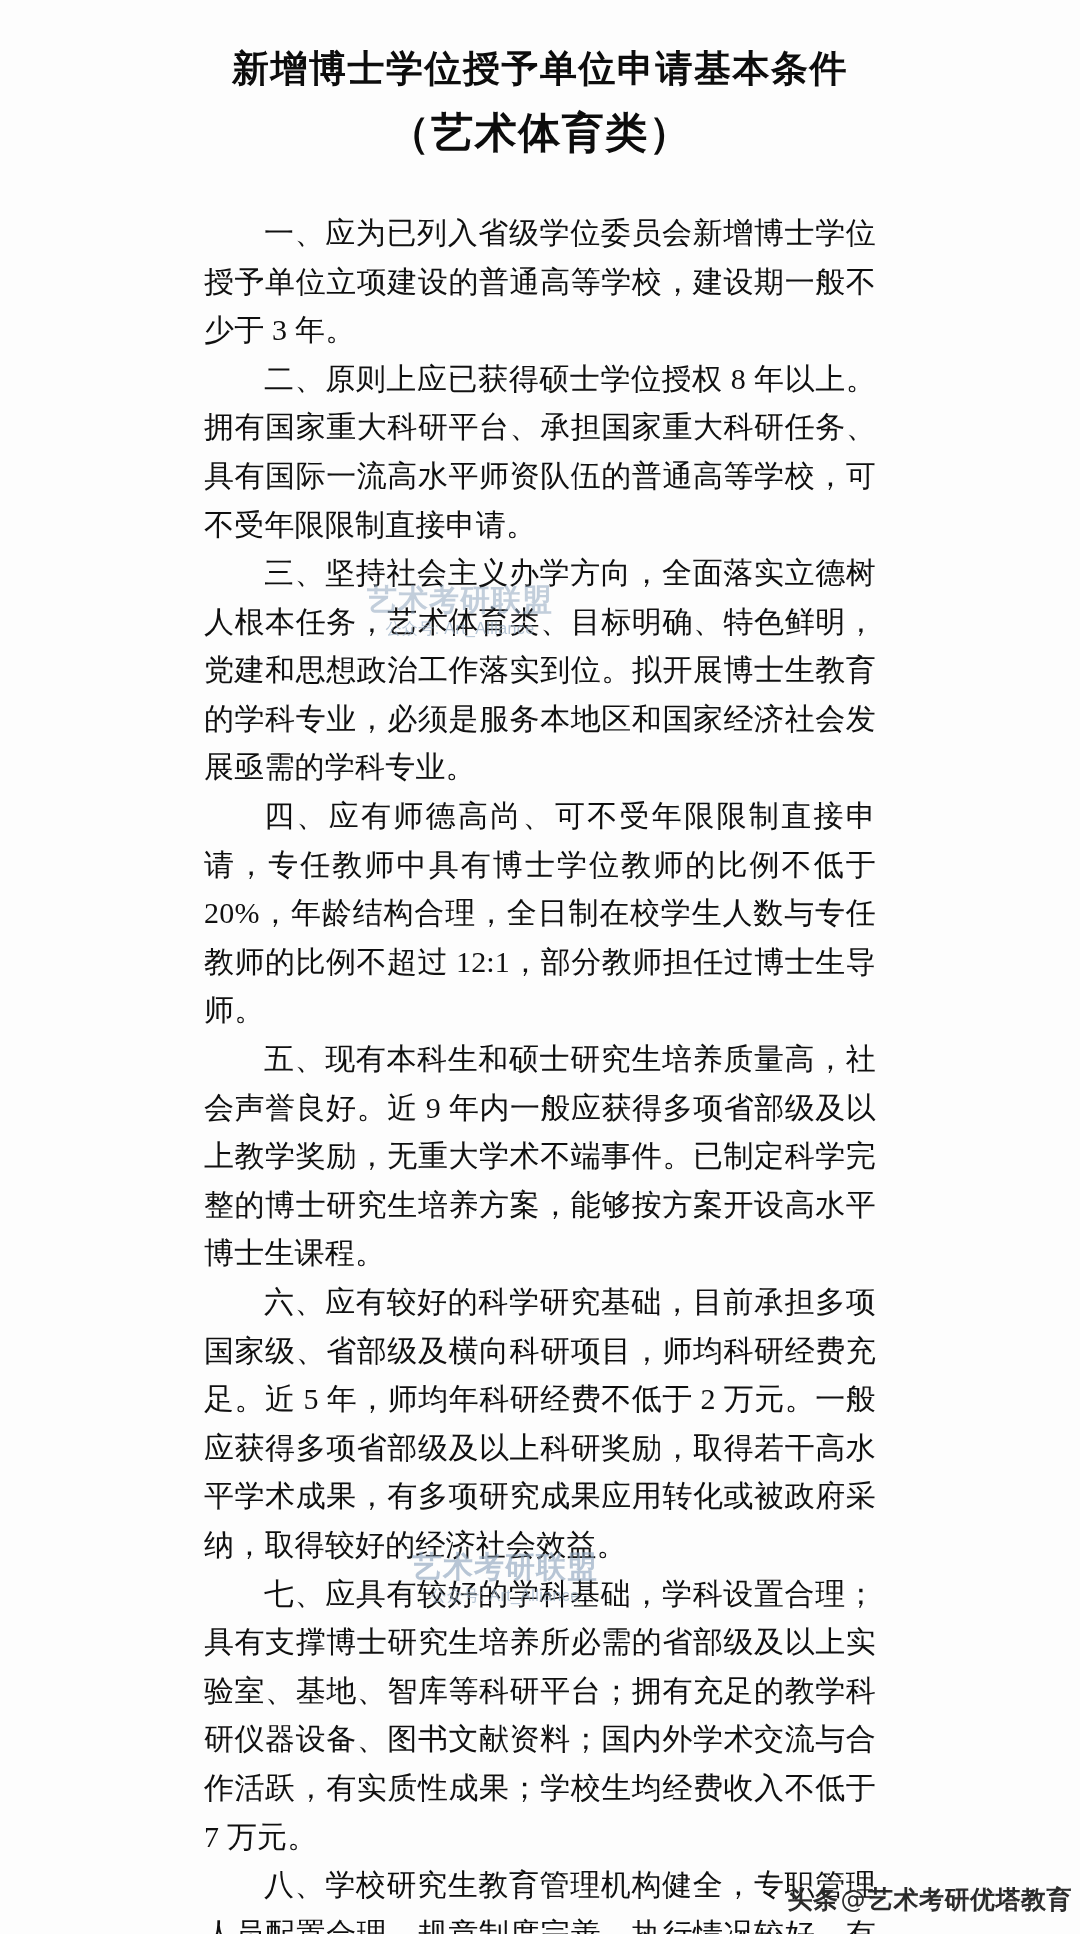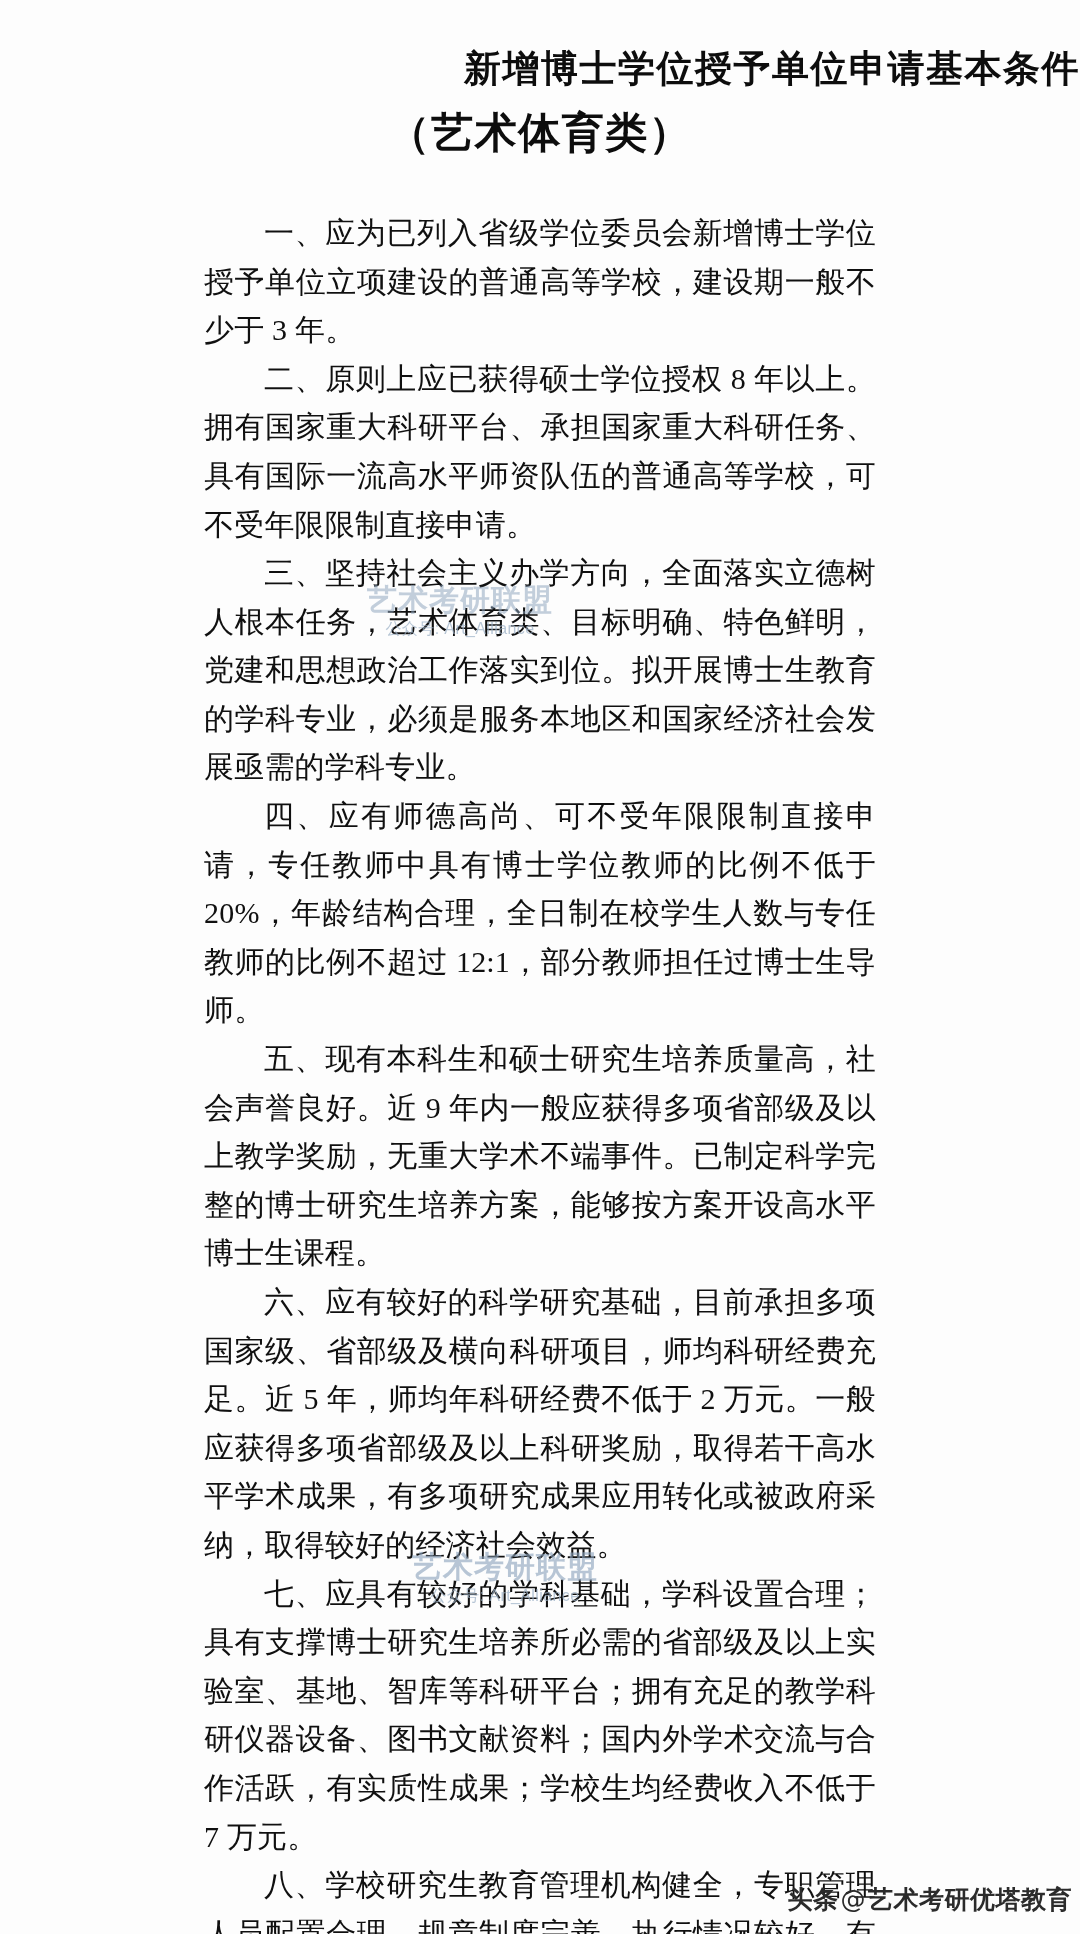--- a/index.html
+++ b/index.html
@@ -21,21 +21,20 @@
   .title-block {
     padding-top: 44px;
     text-align: center;
   }
   .doc-title {
     font-size: 37px;
     font-weight: bold;
     letter-spacing: 1.5px;
     line-height: 1.35;
     color: #0d0d0d;
-    text-align: right;
   }
   .doc-subtitle {
     font-size: 42px;
     font-weight: bold;
     letter-spacing: 1.5px;
     line-height: 1.5;
     margin-top: 8px;
     color: #0d0d0d;
   }
 

